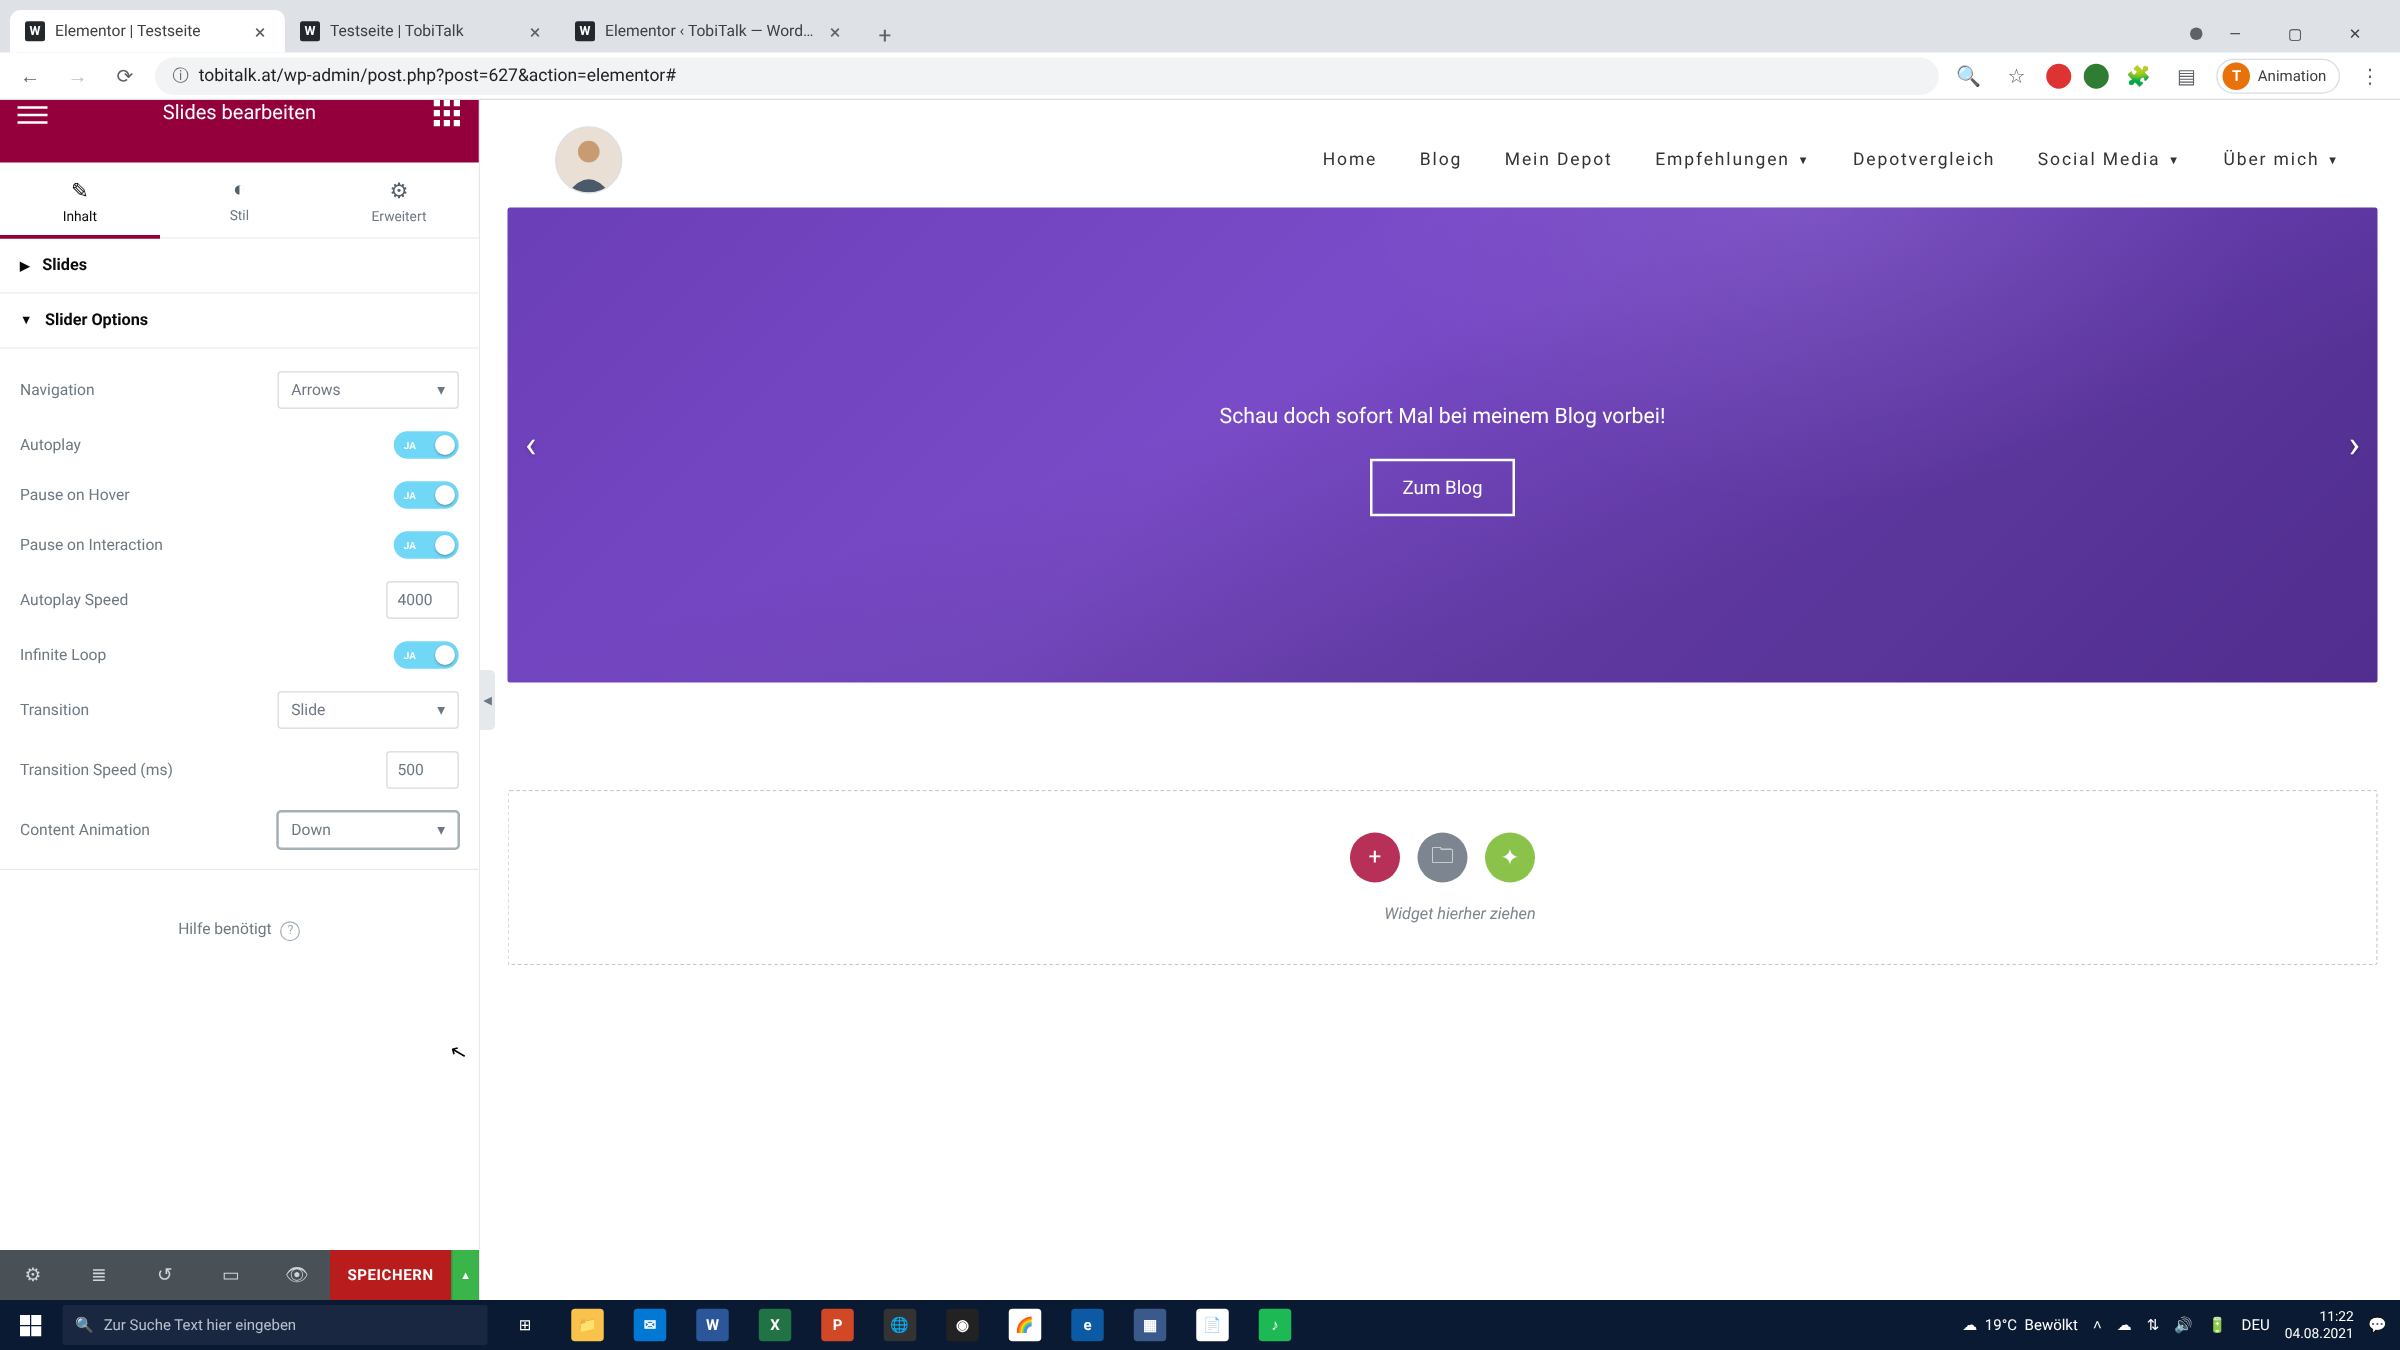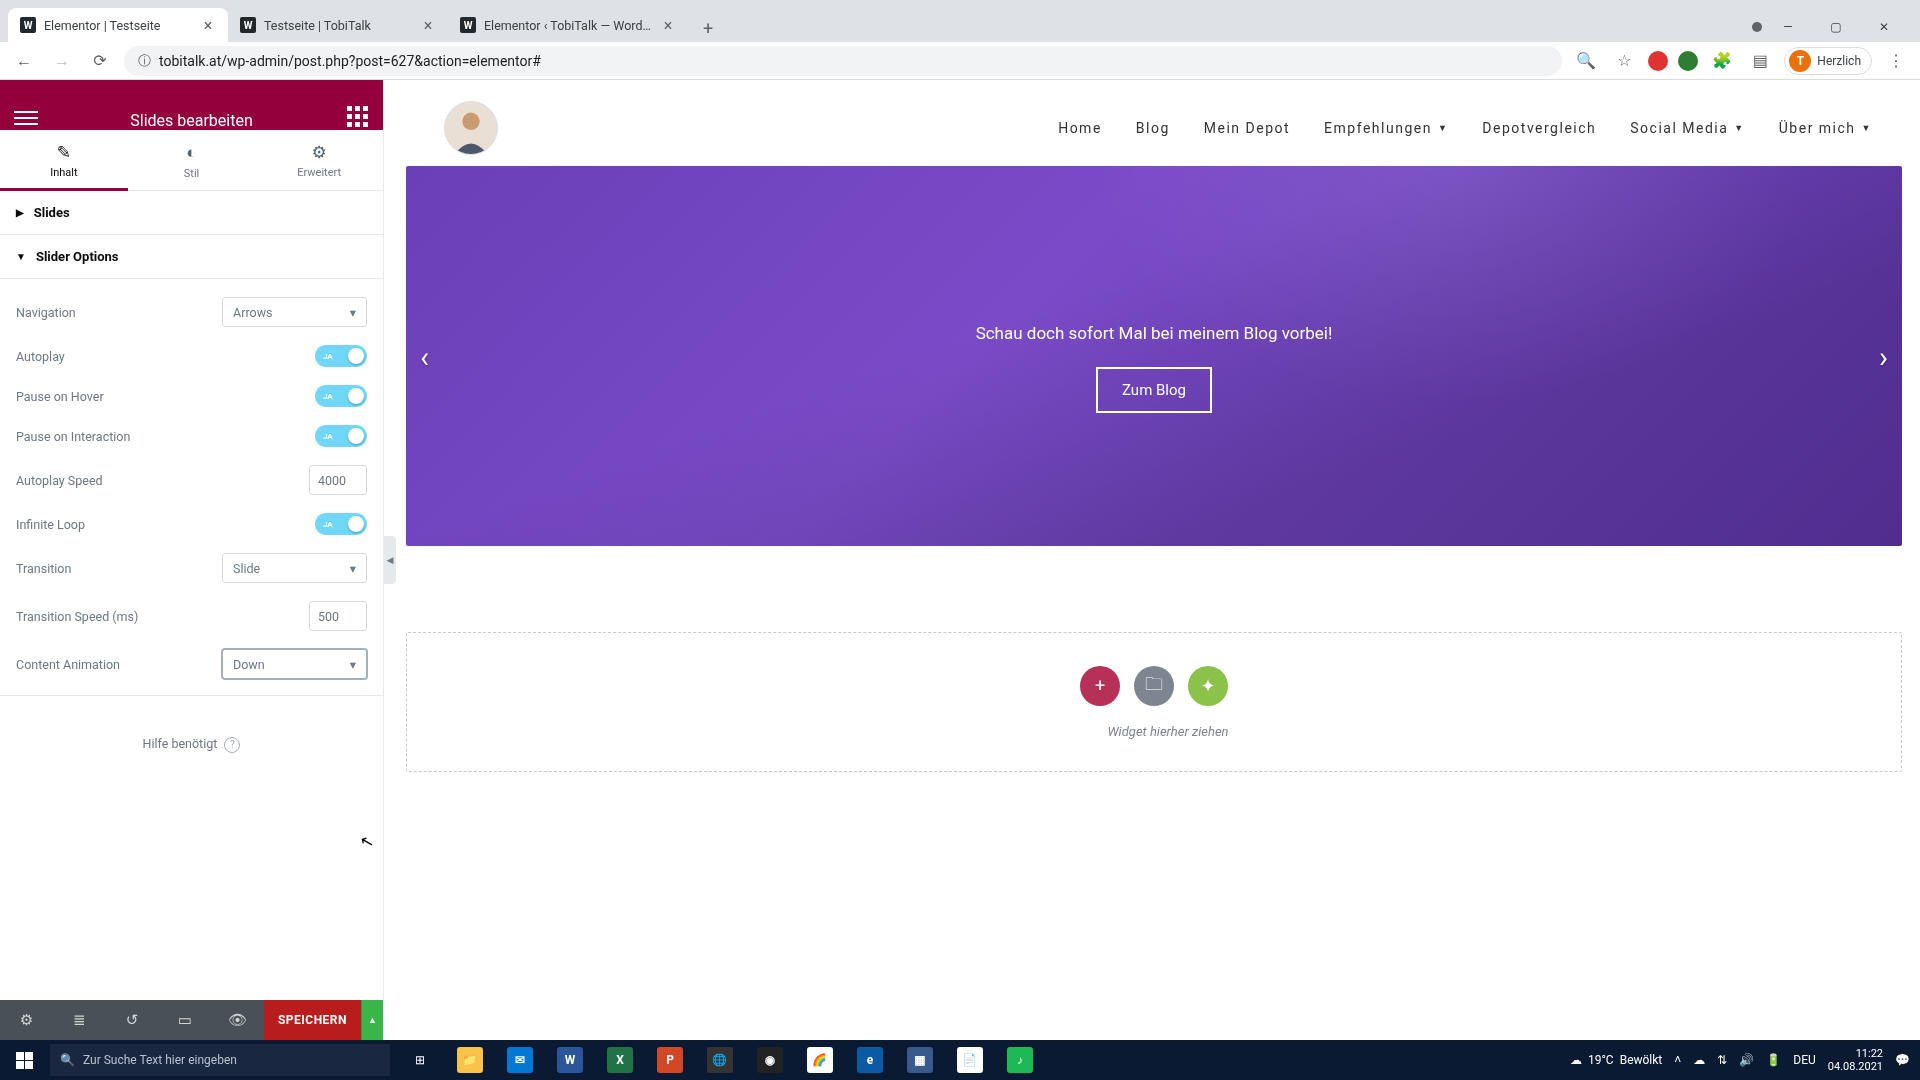--- a/index.html
+++ b/index.html
@@ -23,21 +23,21 @@
 .addr-right { display:flex; align-items:center; gap:10px; }
 .ext-icon { width:20px; height:20px; border-radius:50%; display:flex; align-items:center; justify-content:center; font-size:11px; }
 .profile-pill { display:flex; align-items:center; gap:6px; border:1px solid #dadce0; border-radius:16px; padding:2px 10px 2px 4px; font-size:12px; color:#3c4043;}
 .profile-avatar-sm { width:22px; height:22px; border-radius:50%; background:#e8710a; color:#fff; display:flex; align-items:center; justify-content:center; font-size:12px; font-weight:600;}
 
 
 .viewport { display:flex; height: calc(1080px - 42px - 38px - 40px); position:relative; }
 
 
 .el-panel { width: 384px; background:#fff; display:flex; flex-direction:column; border-right:1px solid #e6e9ec;}
-.el-header { height: 50px; background:#93003c; color:#fff; display:flex; align-items:flex-end; justify-content:space-between; padding:0 14px; font-size:16px; }
+.el-header { height: 50px; background:#93003c; color:#fff; display:flex; align-items:flex-start; justify-content:space-between; padding:0 14px; font-size:16px; }
 .hamburger, .grid-icon { width:24px; height:24px; display:flex; flex-direction:column; justify-content:center; gap:4px; cursor:pointer;}
 .hamburger span { height:2px; background:#fff; }
 .grid-icon { display:grid; grid-template-columns:repeat(3,5px); grid-template-rows:repeat(3,5px); gap:3px;}
 .grid-icon span { background:#fff; }
 .el-tabs { display:flex; border-bottom:1px solid #e6e9ec; }
 .el-tab { flex:1; text-align:center; padding:12px 0 10px; font-size:11px; color:#6d7882; cursor:pointer; position:relative;}
 .el-tab.active { color:#0a0a0a; }
 .el-tab.active::after { content:""; position:absolute; left:0; right:0; bottom:-1px; height:3px; background:#93003c;}
 .el-tab-icon { font-size:17px; display:block; margin-bottom:4px; color:#556068;}
 .el-tab.active .el-tab-icon { color:#0a0a0a;}
@@ -142,21 +142,21 @@
       <span class="nav-icon">🔍</span>
       <span class="nav-icon">☆</span>
       <span class="ext-icon" style="background:#d33;"></span>
       <span class="ext-icon" style="background:#2e7d32;"></span>
       <span class="nav-icon">🧩</span>
       <span class="nav-icon">▤</span>
       <div class="profile-pill">
         <div class="profile-avatar-sm">
             <span>T</span>
           </div>
-        <span>Herzlich</span>
+        <span>Animation</span>
       </div>
       <span class="nav-icon">⋮</span>
     </div>
   </div>
 </div>
 
 <div class="viewport">
 
   <div class="el-panel">
     <div class="el-header">

